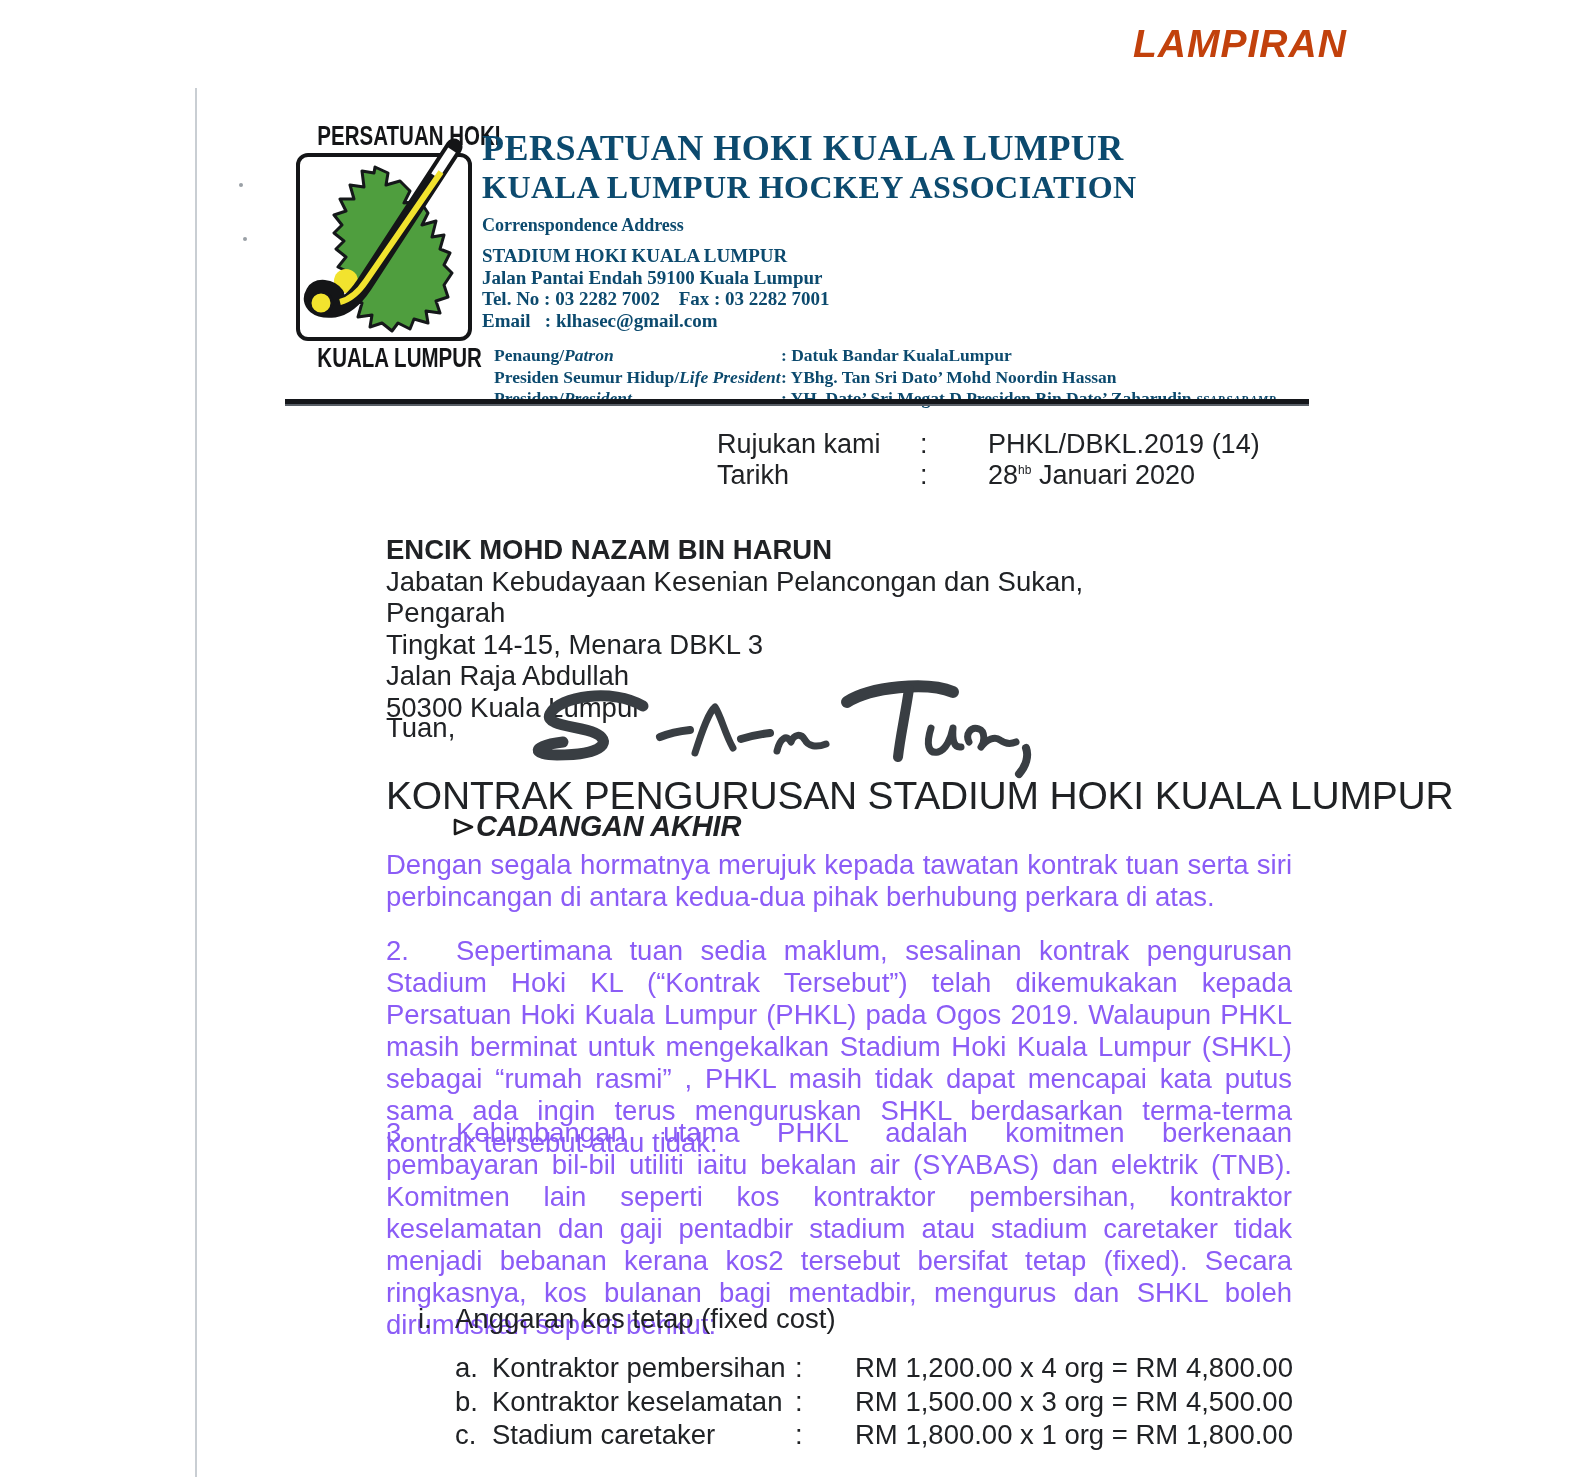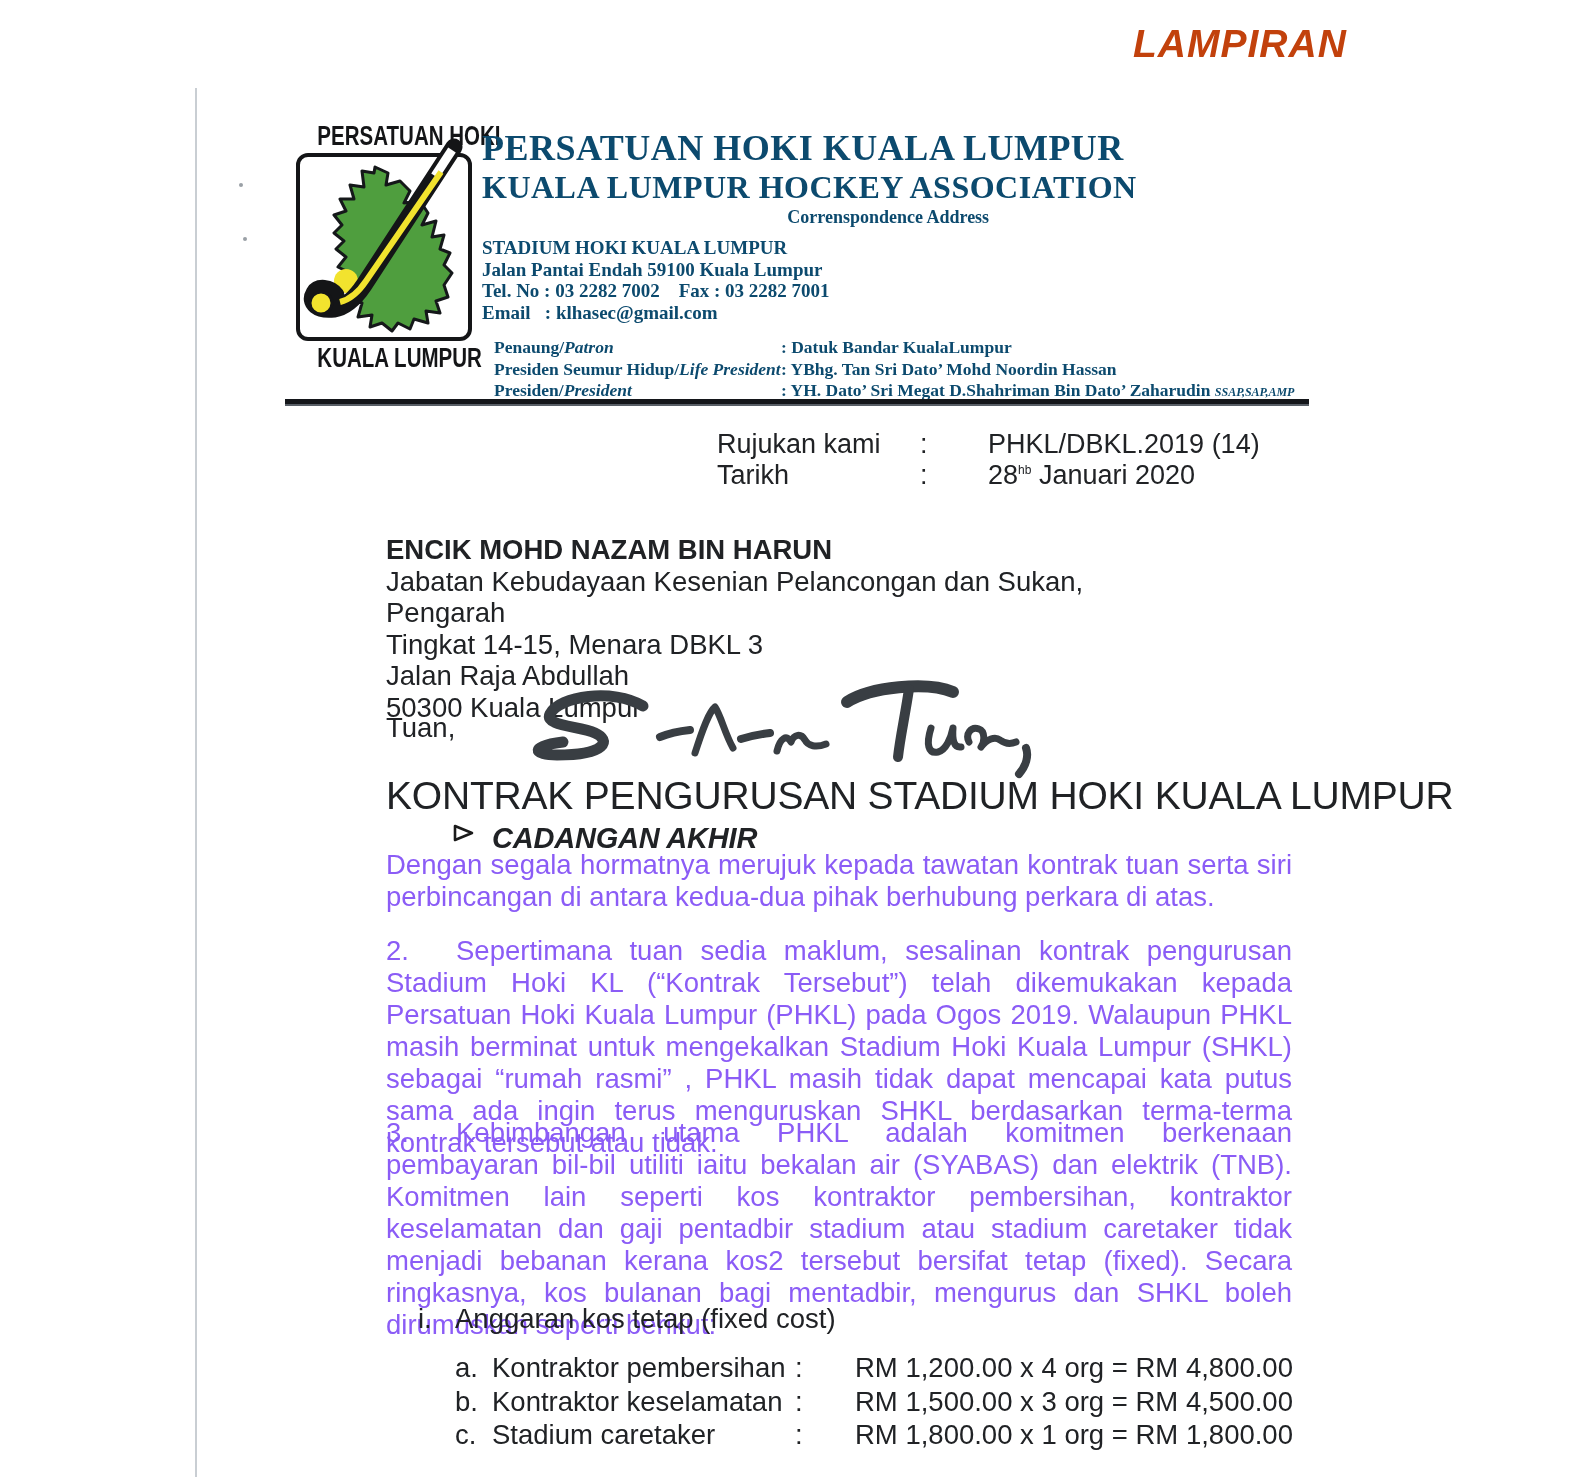--- a/index.html
+++ b/index.html
@@ -39,21 +39,21 @@
     border: 4px solid #141517; border-radius: 12px;
     position: relative; background: #fff;
   }
   .logo-box svg { position: absolute; left: 0; top: -16px; overflow: visible; }
   .logo-bottom { margin-top: 3px; }
 
   
   .lh { position: absolute; left: 482px; top: 128px; font-family: Liberation Serif, serif; color: #0c4a6e; }
   .lh-name1 { font-weight: 700; font-size: 36px; line-height: 41px; white-space: nowrap; letter-spacing: 0.5px; }
   .lh-name2 { font-weight: 700; font-size: 32px; line-height: 36px; white-space: nowrap; letter-spacing: 0.5px; }
-  .lh-corr  { font-weight: 700; font-size: 18px; line-height: 21px; margin-top: 2px; text-align: center; }
+  .lh-corr  { font-weight: 700; font-size: 18px; line-height: 21px; margin-top: 10px; }
   .lh-addr  { margin-top: 9px; }
   .lh-addr div { font-weight: 700; font-size: 19px; line-height: 21.5px; white-space: pre; }
   .officials { margin-top: 14px; }
   .off-row { display: flex; font-size: 17.5px; line-height: 21.5px; font-weight: 700; margin-left: 12px; }
   .off-label { width: 287px; flex: 0 0 287px; white-space: nowrap; }
   .off-label em { font-style: italic; }
   .off-value { white-space: nowrap; }
   .off-suffix { font-style: italic; font-size: 12px; }
 
   .rule {
@@ -73,21 +73,21 @@
   
   .recipient { position: absolute; left: 386px; top: 534px; font-size: 27.5px; line-height: 31.5px; }
   .recipient .r-name { font-weight: 700; }
 
   .salutation { position: absolute; left: 386px; top: 712px; font-size: 27.5px; }
 
   .handwriting { position: absolute; left: 495px; top: 676px; }
 
   
   .subject { position: absolute; left: 386px; top: 774px; font-weight: 400; font-size: 39px; white-space: nowrap; letter-spacing: -0.2px; }
-  .subject-sub { position: absolute; left: 452px; top: 810px; display: flex; gap: 16px; margin-top: 12px; }
+  .subject-sub { position: absolute; left: 452px; top: 810px; display: flex; align-items: center; gap: 0; }
   .subject-sub .sub-text { font-weight: 700; font-style: italic; font-size: 29px; letter-spacing: -0.2px; }
 
   
   .para {
     position: absolute; left: 386px; width: 906px;
     font-size: 27.5px; line-height: 32px;
     text-align: justify; margin: 0; color: #8b5cf6;
   }
   .p1 { top: 849px; }
   .p2 { top: 935px; }
@@ -145,21 +145,21 @@
     <div class="off-row">
       <span class="off-label"><span>Penaung/</span><em>Patron</em></span>
       <span class="off-value"><span>: Datuk Bandar KualaLumpur</span></span>
     </div>
     <div class="off-row">
       <span class="off-label"><span>Presiden Seumur Hidup/</span><em>Life President</em></span>
       <span class="off-value"><span>: YBhg. Tan Sri Dato’ Mohd Noordin Hassan</span></span>
     </div>
     <div class="off-row">
       <span class="off-label"><span>Presiden/</span><em>President</em></span>
-      <span class="off-value"><span>: YH. Dato’ Sri Megat D.Shahriman Bin Dato’ Zaharudin </span><span class="off-suffix">SSAP,SAP,AMP</span></span>
+      <span class="off-value"><span>: YH. Dato’ Sri Megat D.Presiden Bin Dato’ Zaharudin </span><span class="off-suffix">SSAP,SAP,AMP</span></span>
     </div>
   </div>
 </div>
 
 <div class="rule"></div>
 
 <div class="refblock">
   <div class="ref-row">
     <span class="ref-label">Rujukan kami</span>
     <span class="ref-colon">:</span>

